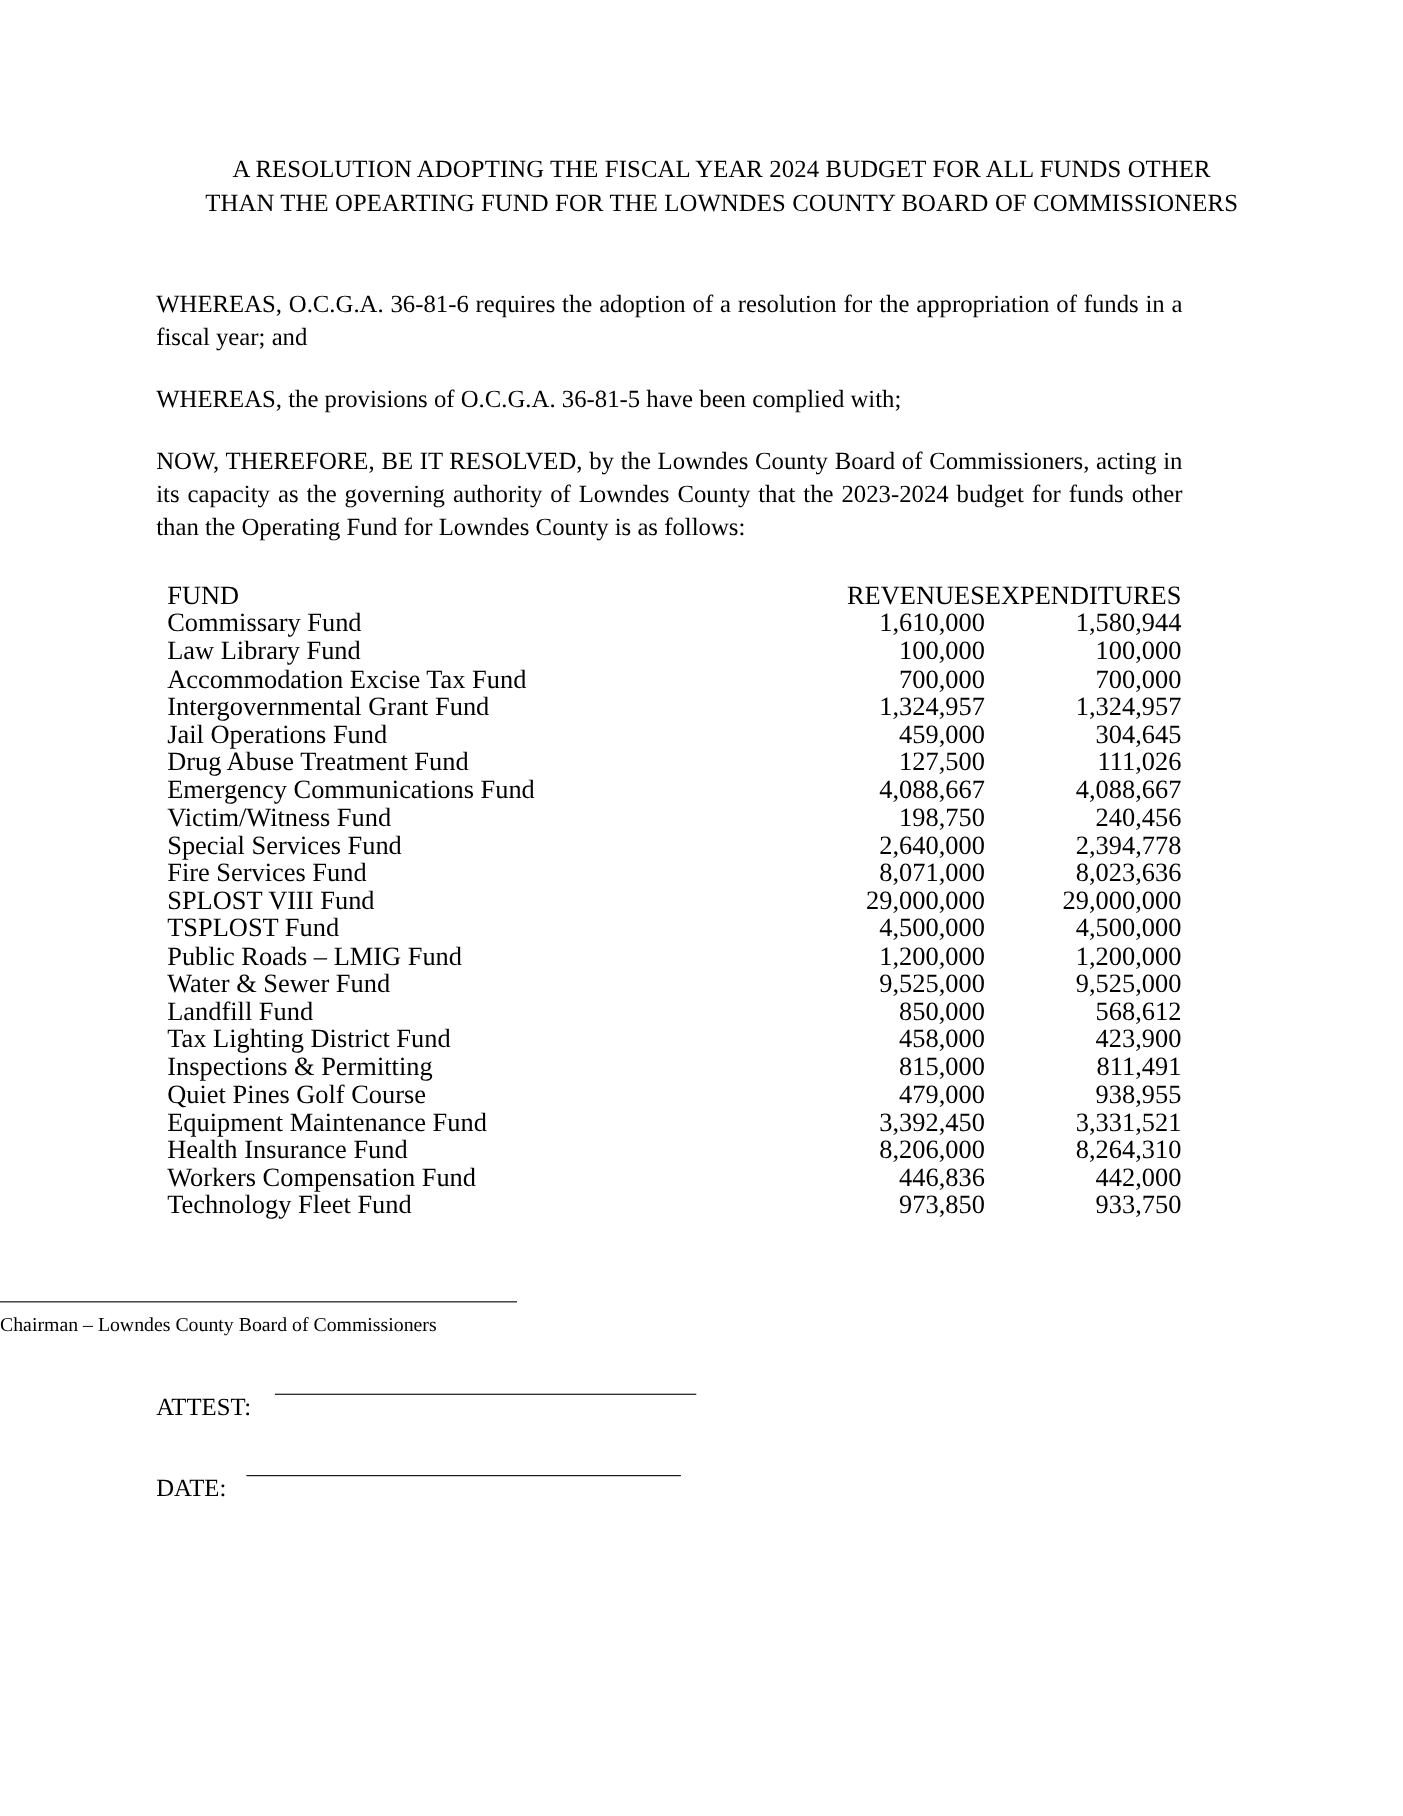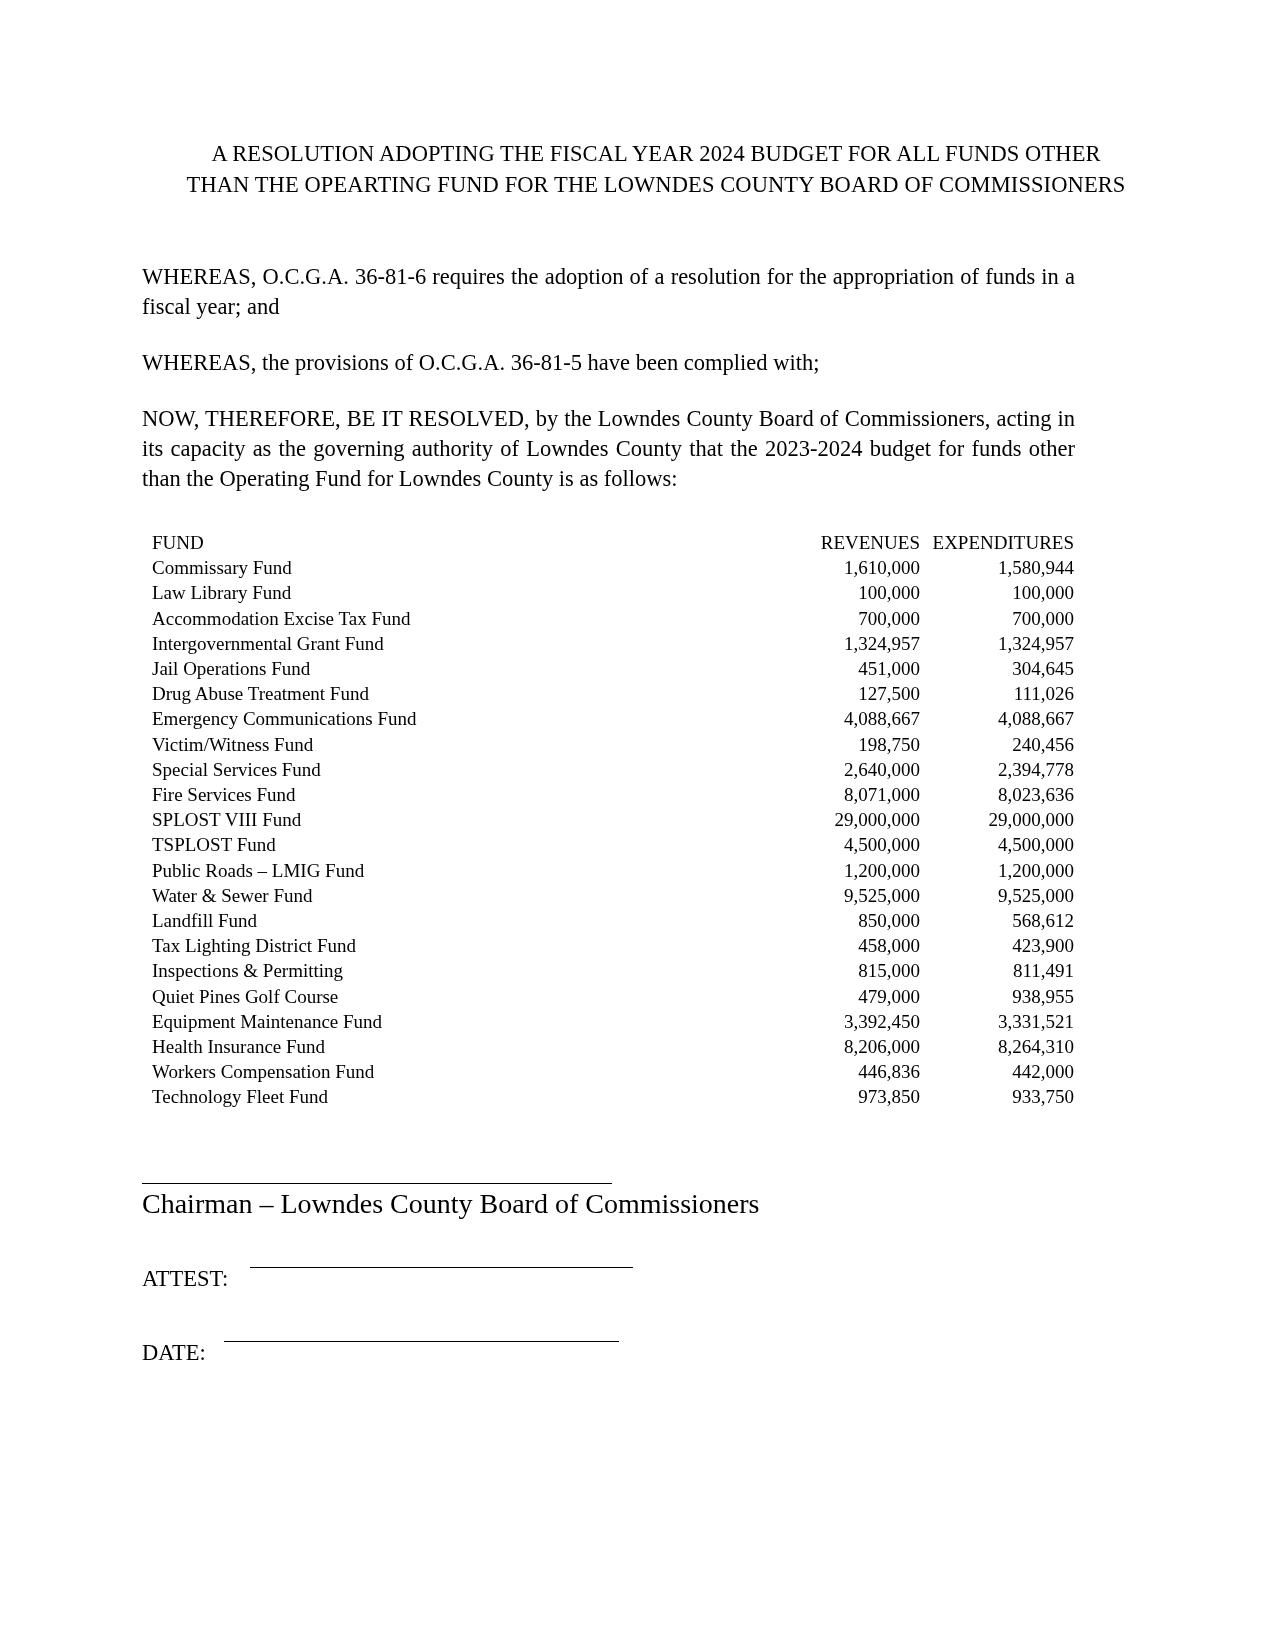--- a/index.html
+++ b/index.html
@@ -48,21 +48,21 @@
   .para.first {
     margin-top: 62px;
   }
   .para.nojust {
     text-align: left;
   }
   table.fundtable {
     margin-top: 36px;
     margin-left: 10px;
     border-collapse: collapse;
-    font-size: 19px;
+    font-size: 24px;
     width: 922px;
   }
   table.fundtable td, table.fundtable th {
     padding: 0;
     font-weight: normal;
     line-height: 25.2px;
     vertical-align: top;
     white-space: nowrap;
   }
   table.fundtable th.h-fund, table.fundtable td.c-fund {
@@ -75,22 +75,21 @@
   }
   table.fundtable th.h-exp, table.fundtable td.c-exp {
     text-align: right;
     width: 154px;
   }
   table.fundtable tr.total-row td {
     padding-top: 25px;
   }
   .sig-area {
     margin-top: 72px;
-    margin-left: 142px;
-    font-size: 28px;
+    font-size: 18px;
   }
   .sig-line {
     width: 470px;
     border-bottom: 1.3px solid #000;
     height: 1px;
     margin-bottom: 6px;
   }
   .sig-caption {
     line-height: 28px;
   }
@@ -159,21 +158,21 @@
           <td class="c-rev">700,000</td>
           <td class="c-exp">700,000</td>
         </tr>
         <tr>
           <td class="c-fund">Intergovernmental Grant Fund</td>
           <td class="c-rev">1,324,957</td>
           <td class="c-exp">1,324,957</td>
         </tr>
         <tr>
           <td class="c-fund">Jail Operations Fund</td>
-          <td class="c-rev">451,000</td>
+          <td class="c-rev">459,000</td>
           <td class="c-exp">304,645</td>
         </tr>
         <tr>
           <td class="c-fund">Drug Abuse Treatment Fund</td>
           <td class="c-rev">127,500</td>
           <td class="c-exp">111,026</td>
         </tr>
         <tr>
           <td class="c-fund">Emergency Communications Fund</td>
           <td class="c-rev">4,088,667</td>

